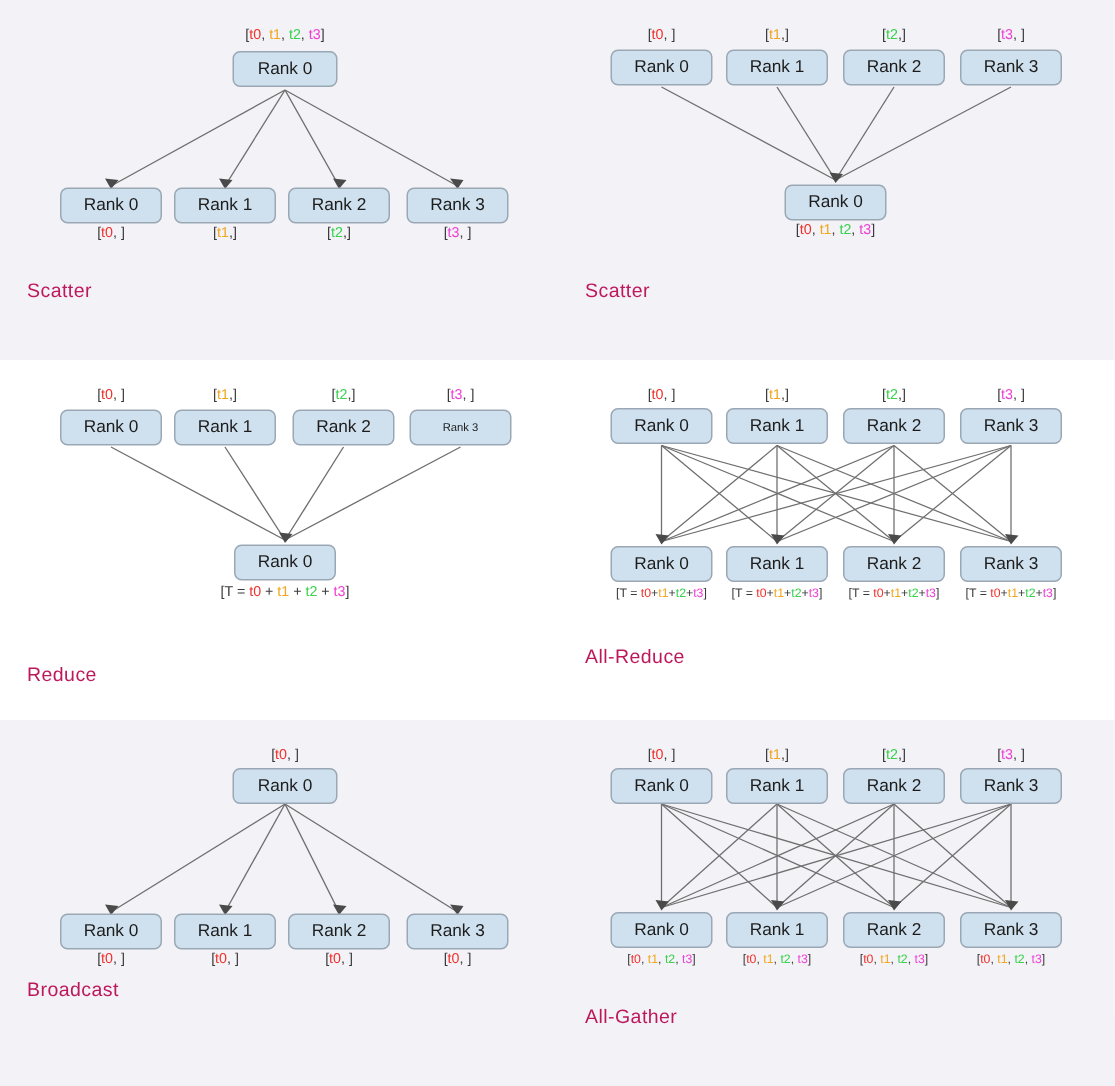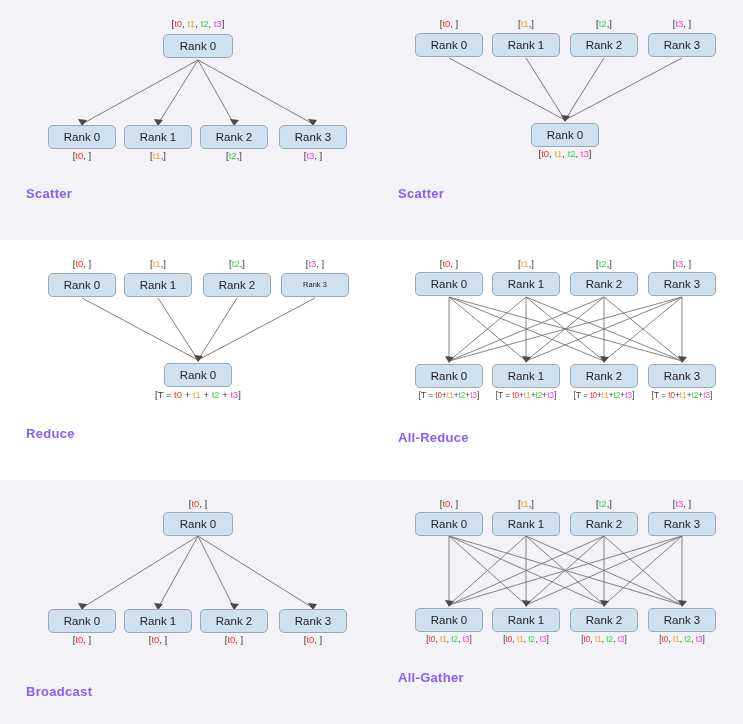--- a/index.html
+++ b/index.html
@@ -12,21 +12,21 @@
   .page{position:relative;width:743px;height:724px;}
 
   .band{position:absolute;left:0;width:743px;}
   .band.tint{background:#f2f2f7;}
   .band.plain{background:#ffffff;}
 
   .panel{position:absolute;top:0;height:100%;}
   .panel.left{left:0;width:372px;}
   .panel.right{left:372px;width:371px;}
 
-  .stage{position:absolute;left:0;top:0;width:100%;height:100%;margin-left:8px;}
+  .stage{position:absolute;left:0;top:0;width:100%;height:100%;}
 
   .edges{position:absolute;left:0;top:0;width:100%;height:100%;overflow:visible;}
 
   .node{
     position:absolute;
     box-sizing:border-box;
     height:24px;
     background:#cfe0ee;
     border:1px solid #9aa7b4;
     border-radius:5px;
@@ -45,24 +45,23 @@
     white-space:nowrap;
     color:#3a3a3a;
     text-align:center;
     transform:translateX(-50%);
   }
   .toklabel.tiny{font-size:8.2px;}
 
   .caption{
     position:absolute;
     font-size:13px;
-    color:#8b5cf6;
+    color:#be185d;
     letter-spacing:.3px;
     white-space:nowrap;
-    font-weight:bold;
   }
 </style>
 </head>
 <body>
 
 <div class="page">
 
   <div class="band tint" style="top:0px;height:240px;">
 
     <div class="panel left">
@@ -155,21 +154,21 @@
 
         <div class="toklabel" style="left:229px;top:18px;">[<span style="color:#39d14e">t2</span>,]</div>
         <div class="node" style="left:195px;top:33px;width:68px;">Rank 2</div>
 
         <div class="toklabel" style="left:307px;top:18px;">[<span style="color:#ef3fd6">t3</span>, ]</div>
         <div class="node small" style="left:273px;top:33px;width:68px;">Rank 3</div>
 
         <div class="node" style="left:156px;top:123px;width:68px;">Rank 0</div>
         <div class="toklabel" style="left:190px;top:149px;">[T = <span style="color:#f0322c">t0</span> + <span style="color:#f2a61c">t1</span> + <span style="color:#39d14e">t2</span> + <span style="color:#ef3fd6">t3</span>]</div>
 
-        <div class="caption" style="left:18px;top:186px;">Reduce</div>
+        <div class="caption" style="left:18px;top:202px;">Reduce</div>
       </div>
     </div>
 
     <div class="panel right">
       <div class="stage">
         <svg class="edges" viewBox="0 0 371 240">
           <g stroke="#6f6f6f" stroke-width="0.85" fill="none">
             <line x1="69" y1="57" x2="69" y2="121"></line>
               <line x1="69" y1="57" x2="146" y2="121"></line>
             <line x1="69" y1="57" x2="224" y2="121"></line>
@@ -242,21 +241,21 @@
 
         <div class="node" style="left:40px;top:129px;width:68px;">Rank 0</div>
         <div class="toklabel" style="left:74px;top:154px;">[<span style="color:#f0322c">t0</span>, ]</div>
         <div class="node" style="left:116px;top:129px;width:68px;">Rank 1</div>
         <div class="toklabel" style="left:150px;top:154px;">[<span style="color:#f0322c">t0</span>, ]</div>
         <div class="node" style="left:192px;top:129px;width:68px;">Rank 2</div>
         <div class="toklabel" style="left:226px;top:154px;">[<span style="color:#f0322c">t0</span>, ]</div>
         <div class="node" style="left:271px;top:129px;width:68px;">Rank 3</div>
         <div class="toklabel" style="left:305px;top:154px;">[<span style="color:#f0322c">t0</span>, ]</div>
 
-        <div class="caption" style="left:18px;top:204px;">Broadcast</div>
+        <div class="caption" style="left:18px;top:172px;">Broadcast</div>
       </div>
     </div>
 
     <div class="panel right">
       <div class="stage">
         <svg class="edges" viewBox="0 0 371 244">
           <g stroke="#6f6f6f" stroke-width="0.85" fill="none">
             <line x1="69" y1="56" x2="69" y2="125"></line>
               <line x1="69" y1="56" x2="146" y2="125"></line>
             <line x1="69" y1="56" x2="224" y2="125"></line>

